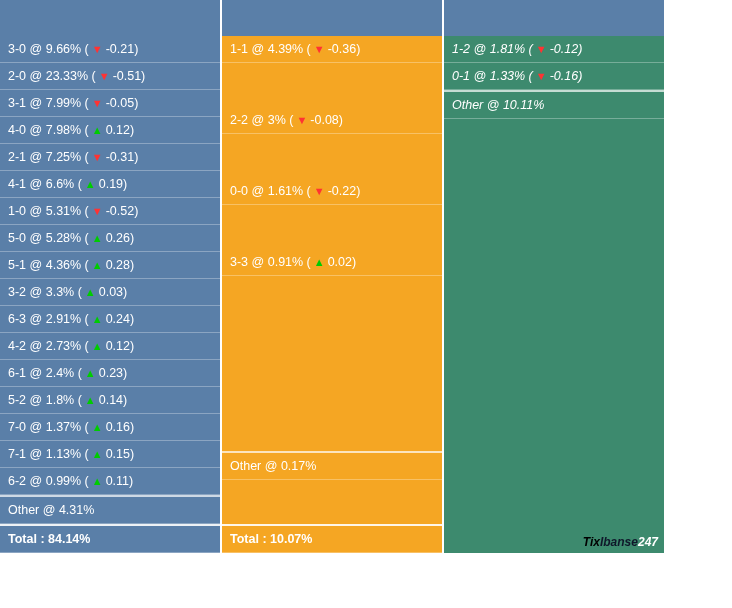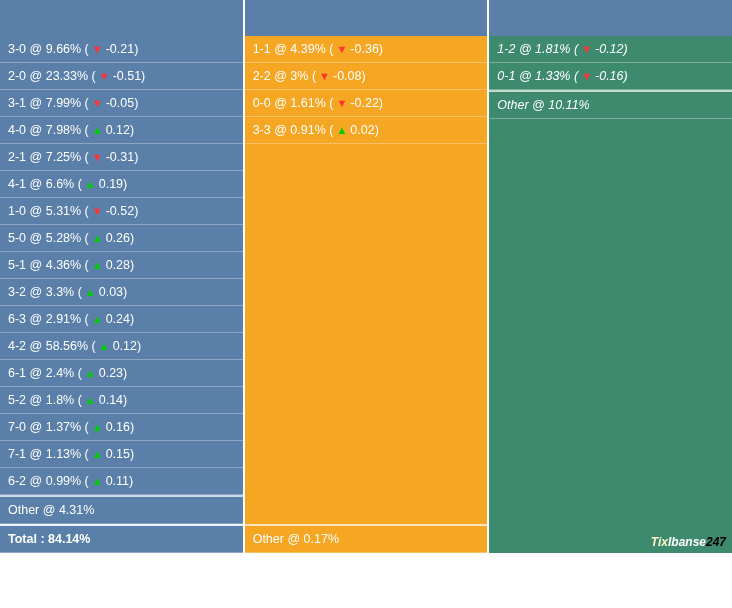--- a/index.html
+++ b/index.html
@@ -1,18 +1,18 @@
 <!DOCTYPE html>
 <html><head>
   <meta charset="utf-8">
   <style>
     * { box-sizing: border-box; margin: 0; padding: 0; }
     body { font-family: Arial, sans-serif; font-size: 13px; background: #fff; }
 
-    .container { width: 732px; }
+    .container { width: 664px; }
 
     .header-row {
       display: flex;
       background: #5a7fa8;
     }
     .header-cell {
       flex: 1;
       text-align: center;
       font-weight: bold;
       font-size: 16px;
@@ -29,21 +29,21 @@
 
     .col {
       flex: 1;
       border-right: 2px solid #fff;
       display: flex;
       flex-direction: column;
     }
     .col:last-child { border-right: none; font-style: italic; }
 
     .col-mc { background: #5a7fa8; }
-    .col-draw { background: #f5a623; }
+    .col-draw { background: #f5a623; gap: 44px; }
     .col-fulham { background: #3d8a6e; }
 
     .cell {
       padding: 6px 8px;
       color: #fff;
       border-bottom: 1px solid rgba(255,255,255,0.3);
       font-size: 12.5px;
       display: flex;
       align-items: center;
       gap: 3px;
@@ -134,21 +134,21 @@
           <span>3-2 @ 3.3% (</span>
           <span class="arrow-up">▲</span>
           <span>0.03)</span>
         </div>
         <div class="cell">
           <span>6-3 @ 2.91% (</span>
           <span class="arrow-up">▲</span>
           <span>0.24)</span>
         </div>
         <div class="cell">
-          <span>4-2 @ 58.56% (</span>
+          <span>4-2 @ 2.73% (</span>
           <span class="arrow-up">▲</span>
           <span>0.12)</span>
         </div>
         <div class="cell">
           <span>6-1 @ 2.4% (</span>
           <span class="arrow-up">▲</span>
           <span>0.23)</span>
         </div>
         <div class="cell">
           <span>5-2 @ 1.8% (</span>
@@ -191,33 +191,34 @@
           <span class="arrow-down">▼</span>
           <span>-0.22)</span>
         </div>
         <div class="cell">
           <span>3-3 @ 0.91% (</span>
           <span class="arrow-up">▲</span>
           <span>0.02)</span>
         </div>
         <div class="spacer"></div>
         <div class="cell cell-other">Other @ 0.17%</div>
+        <div class="cell cell-total">Total : 10.07%</div>
       </div>
 
     <div class="col col-fulham" id="fulham-col">
       <div class="cell">
           <span>1-2 @ 1.81% (</span>
           <span class="arrow-down">▼</span>
           <span>-0.12)</span>
         </div>
         <div class="cell">
           <span>0-1 @ 1.33% (</span>
           <span class="arrow-down">▼</span>
           <span>-0.16)</span>
         </div>
         <div class="cell cell-other">Other @ 10.11%</div>
         <div class="spacer"></div>
       <div class="brand">
-        <span style="color:#fef9c3">Tix</span><span style="color:#ffffff">Ibanse</span><span style="color:#000000">247</span>
+        <span style="color:#000000">Tix</span><span style="color:#0f172a">Ibanse</span><span style="color:#ffffff">247</span>
       </div>
     </div>
   </div>
 </div>
 
 </body></html>

